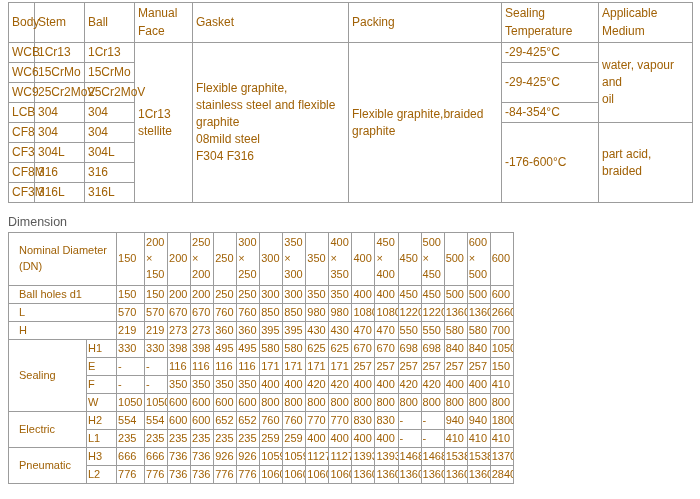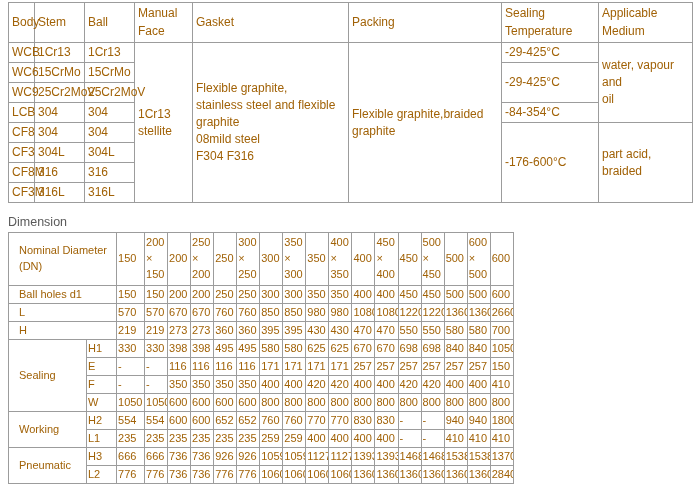--- a/index.html
+++ b/index.html
@@ -348,21 +348,21 @@
           <td>800</td>
           <td>800</td>
           <td>800</td>
           <td>800</td>
           <td>800</td>
           <td>800</td>
           <td>800</td>
           <td>800</td>
         </tr>
         <tr>
-          <td rowspan="2" class="lab">Working</td>
+          <td rowspan="2" class="lab">Electric</td>
           <td>H2</td>
           <td>554</td>
           <td>554</td>
           <td>600</td>
           <td>600</td>
           <td>652</td>
           <td>652</td>
           <td>760</td>
           <td>760</td>
           <td>770</td>

